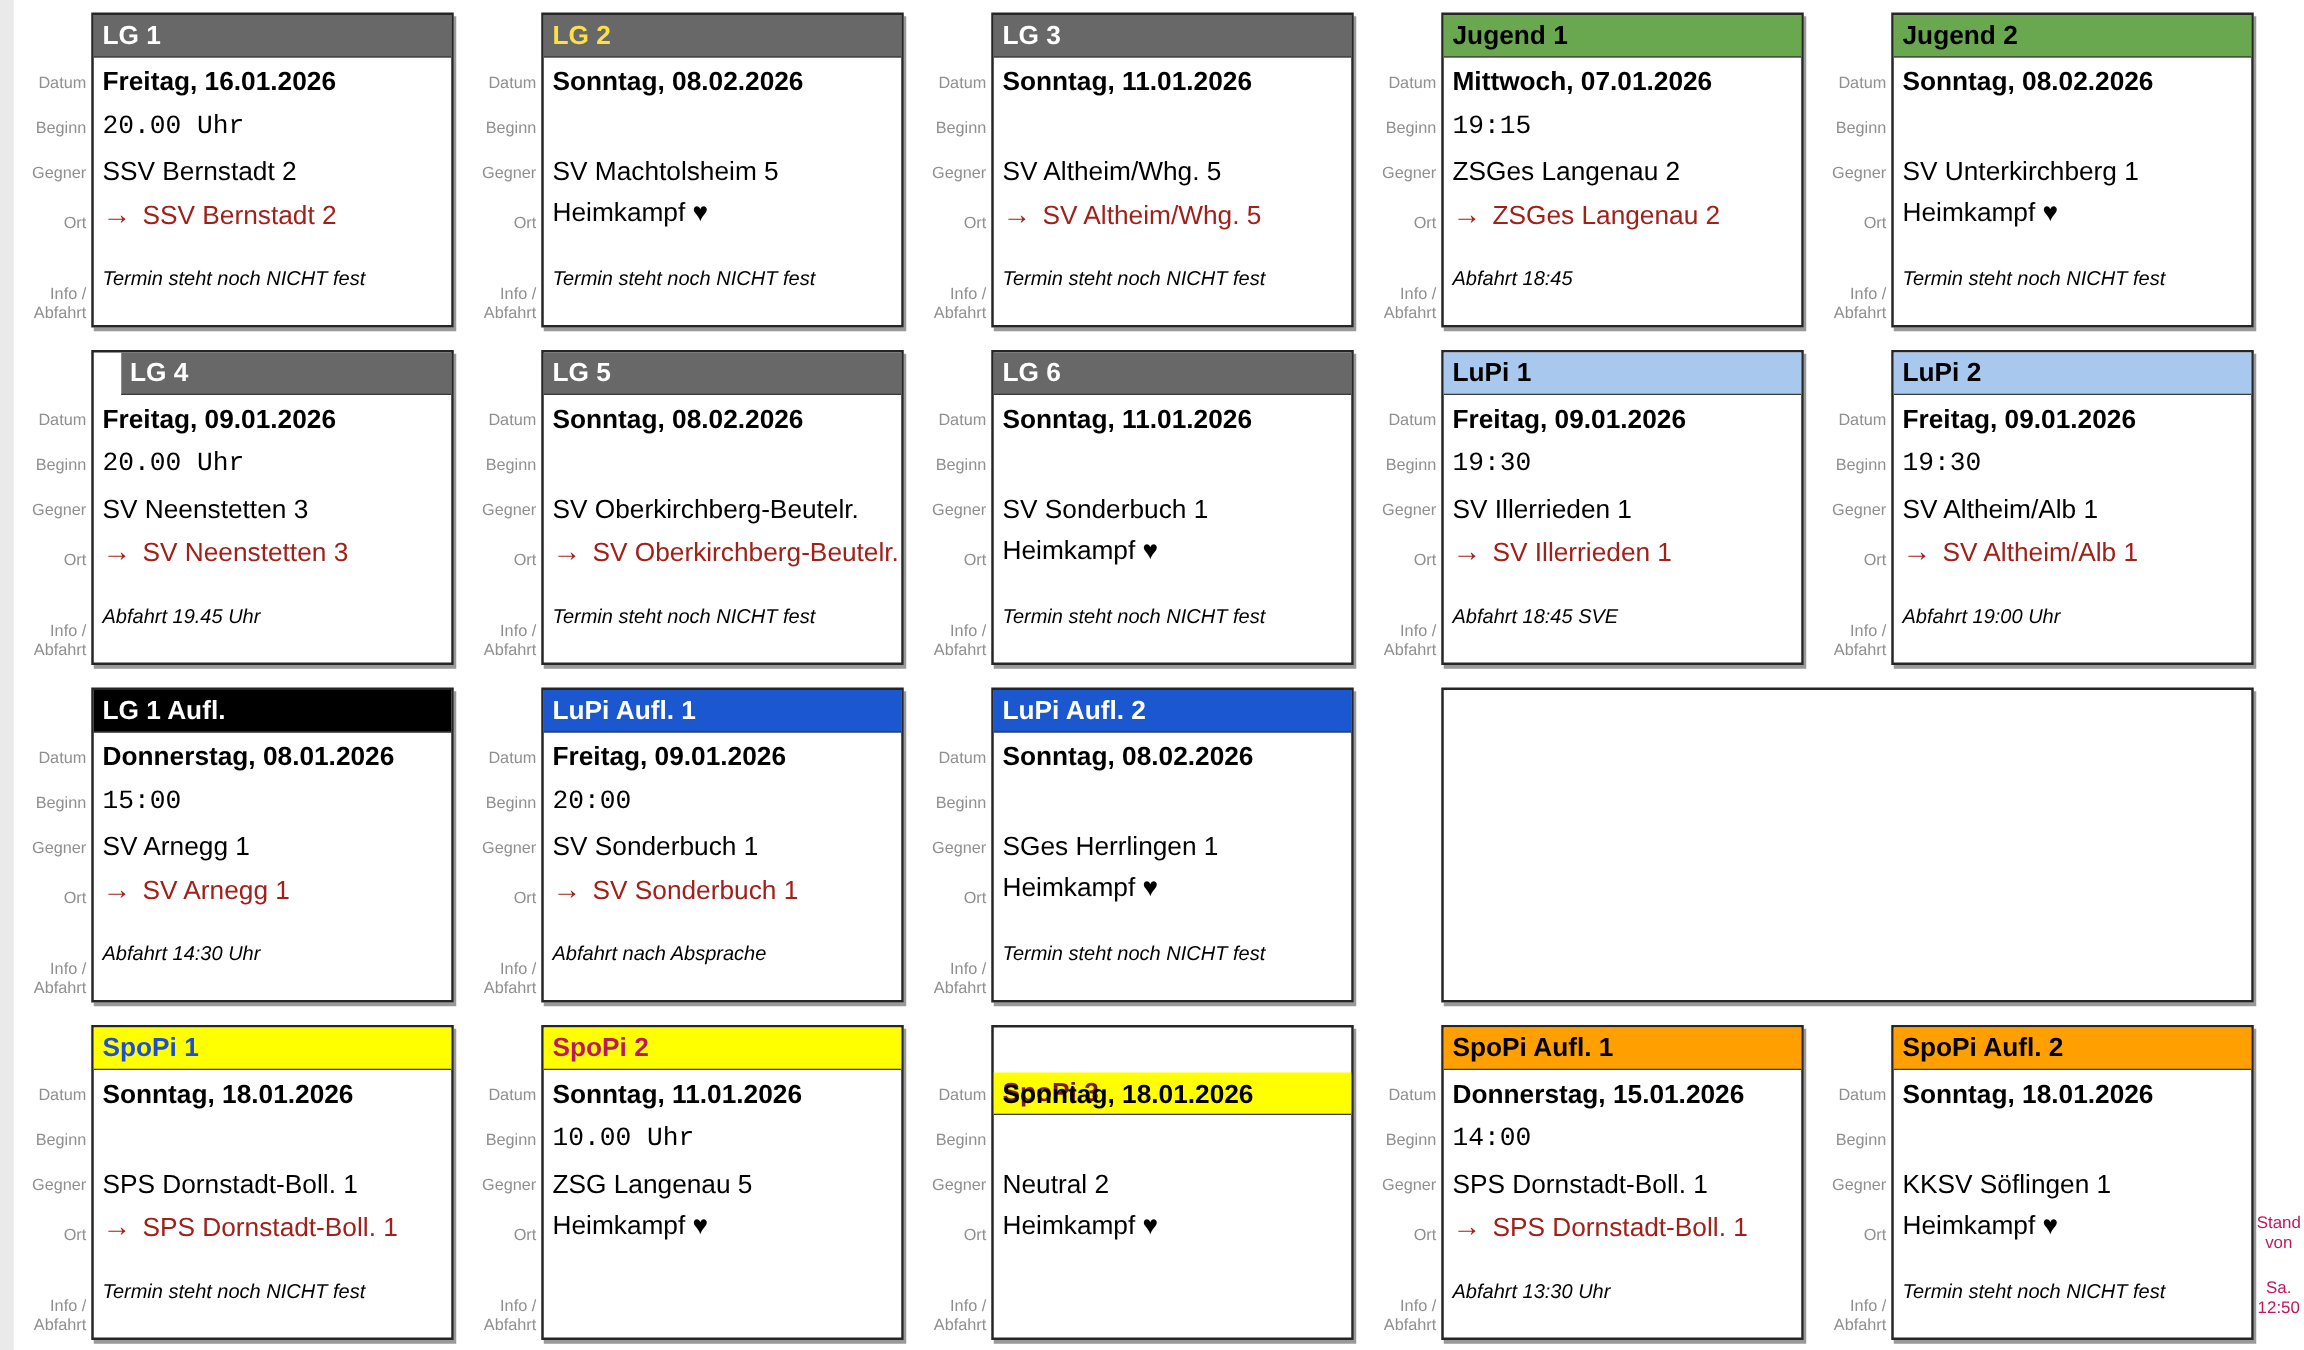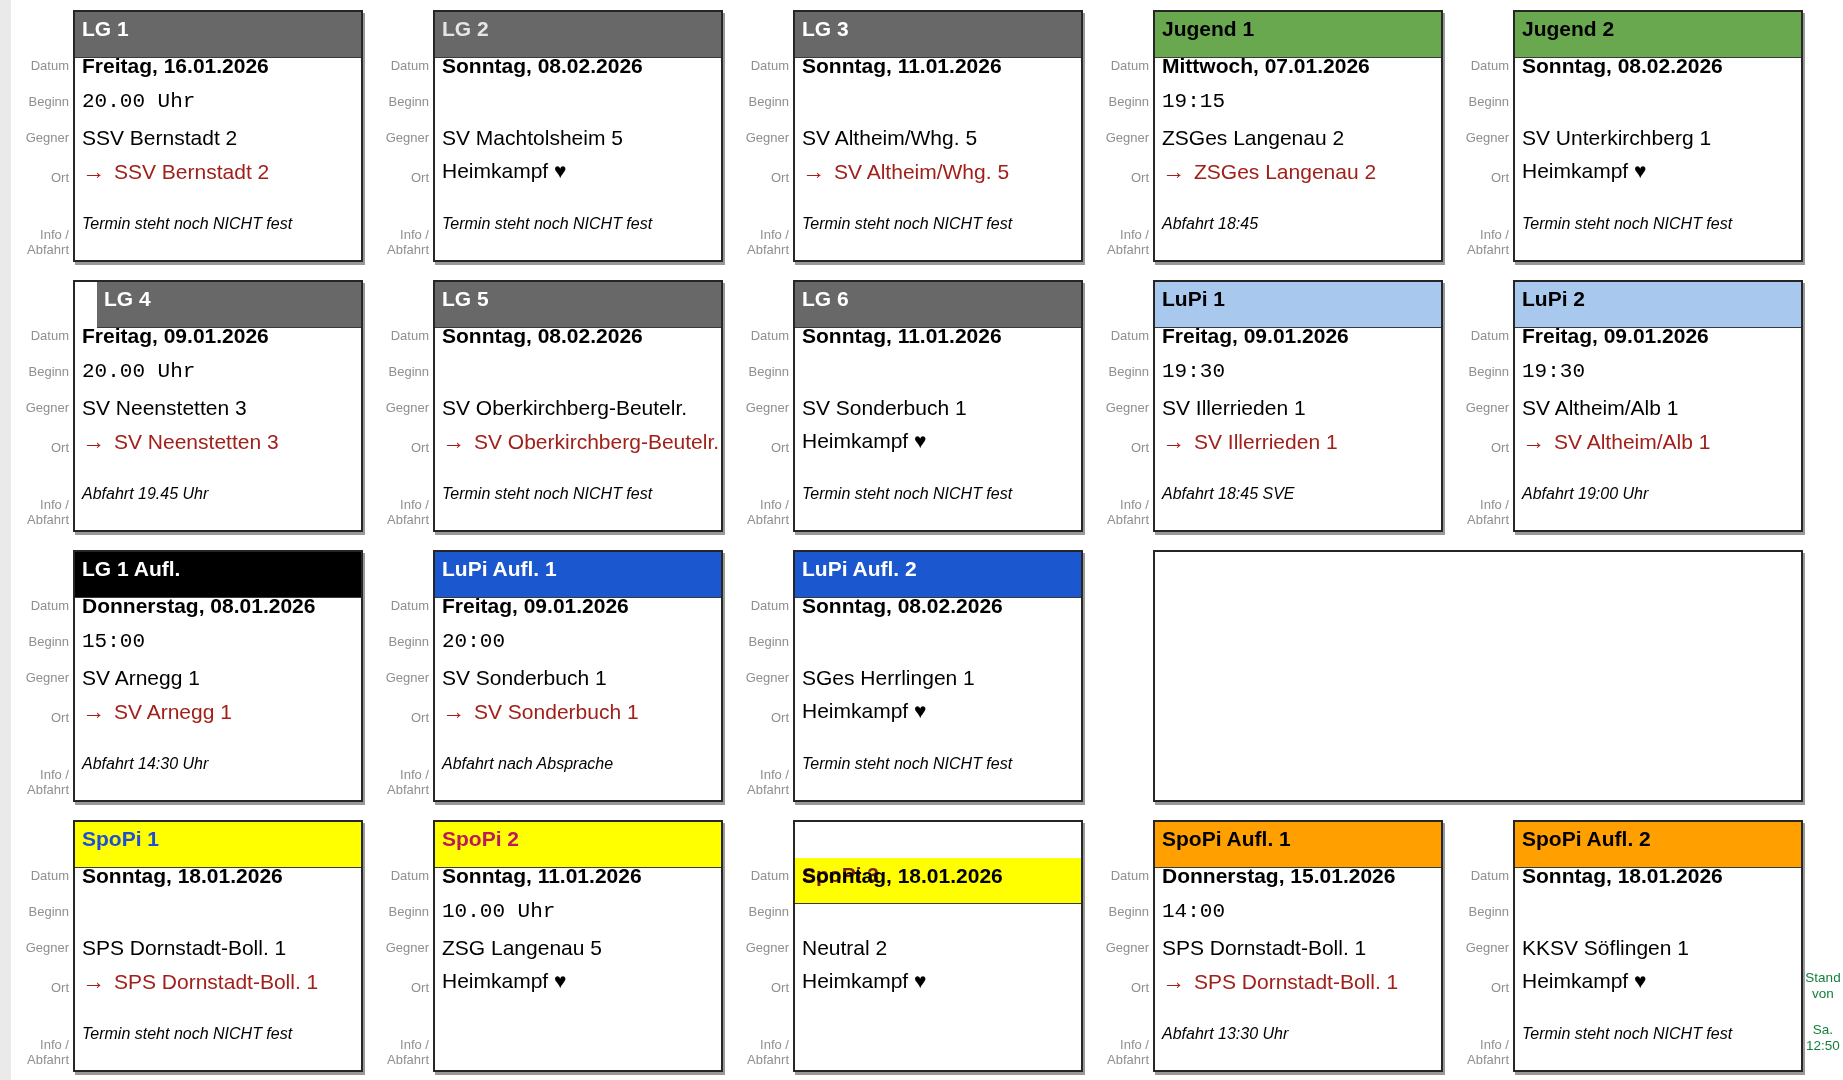--- a/index.html
+++ b/index.html
@@ -10,21 +10,21 @@
   }
   .edge-strip{position:absolute;left:0;top:0;width:11px;height:1080px;background:#eaeaea;}
   .board{position:absolute;left:0;top:0;width:1843px;height:1080px;}
 
   .card{
     position:absolute;width:290px;height:252px;box-sizing:border-box;
     background:#fff;border:2px solid #262626;
     box-shadow:2px 3px 0 rgba(70,70,70,.55);
   }
   .hdr{
-    height:46px;line-height:33px;font-weight:bold;font-size:21px;
+    height:34px;line-height:33px;font-weight:bold;font-size:21px;
     padding:0 7px;box-sizing:border-box;border-bottom:1px solid #3a3a3a;
     white-space:nowrap;overflow:hidden;
   }
   .cbody{position:absolute;left:0;right:0;top:34px;bottom:0;border-radius:27px;}
   .line{
     position:absolute;left:0;right:0;padding-left:7px;box-sizing:border-box;
     white-space:nowrap;overflow:hidden;font-size:21px;color:#000;
   }
   .datum {top:1px;height:37px;line-height:37px;font-weight:bold;}
   .beginn{top:38px;height:36px;line-height:36px;font-family:Liberation Mono, monospace;}
@@ -43,21 +43,21 @@
   .l-info{bottom:3px;}
 
   .empty-cell{
     position:absolute;left:1153px;top:550px;width:650px;height:252px;
     box-sizing:border-box;background:#fff;border:2px solid #262626;
     box-shadow:2px 3px 0 rgba(70,70,70,.55);
   }
 
   .stand{
     position:absolute;left:1803px;top:970px;width:40px;
-    text-align:center;color:#15803d;font-size:13.5px;line-height:16px;
+    text-align:center;color:#be185d;font-size:13.5px;line-height:16px;
   }
   .stand .gap2{height:20px;}
 </style>
 </head>
 <body>
 
 <div class="edge-strip"></div>
 
 <div class="board">
   <div class="empty-cell"></div>
@@ -88,21 +88,21 @@
     </div>
   </div>
     <div class="card" style="left: 433px; top: 10px;">
     <div class="gutter">
       <div class="glabel l-datum">Datum</div>
       <div class="glabel l-beginn">Beginn</div>
       <div class="glabel l-gegner">Gegner</div>
       <div class="glabel l-ort">Ort</div>
       <div class="glabel l-info"><span>Info /</span><br><span>Abfahrt</span></div>
     </div>
-    <div class="hdr" style="background: rgb(104, 104, 104); color: #e5e5e5;">LG 2</div>
+    <div class="hdr" style="background: rgb(104, 104, 104); color: #fde047;">LG 2</div>
     <div class="cbody">
       <div class="line datum">Sonntag, 08.02.2026</div>
       <div class="line beginn"></div>
       <div class="line gegner">SV Machtolsheim 5</div>
       <div class="line ort">
         <span class="ort-text">Heimkampf ♥</span>
       </div>
       <div class="line info">Termin steht noch NICHT fest</div>
     </div>
   </div>

